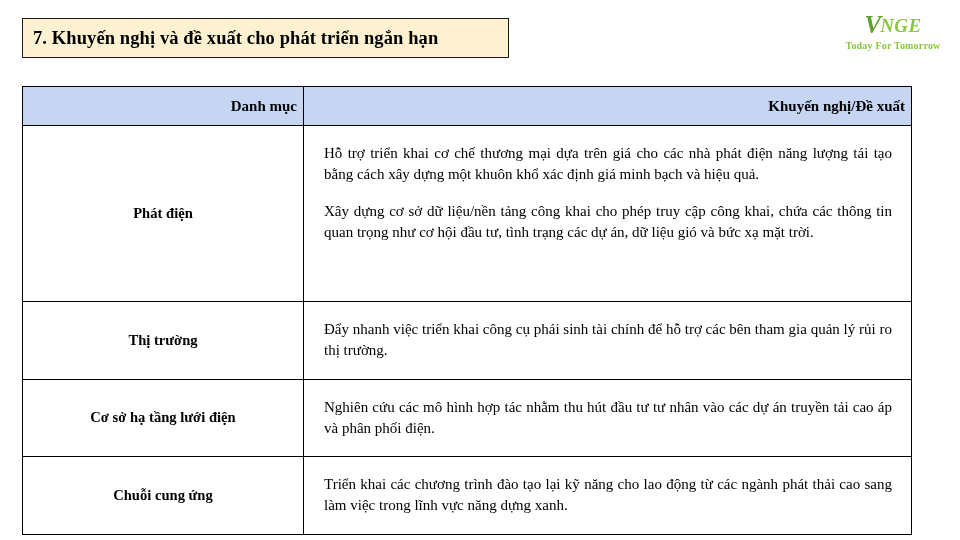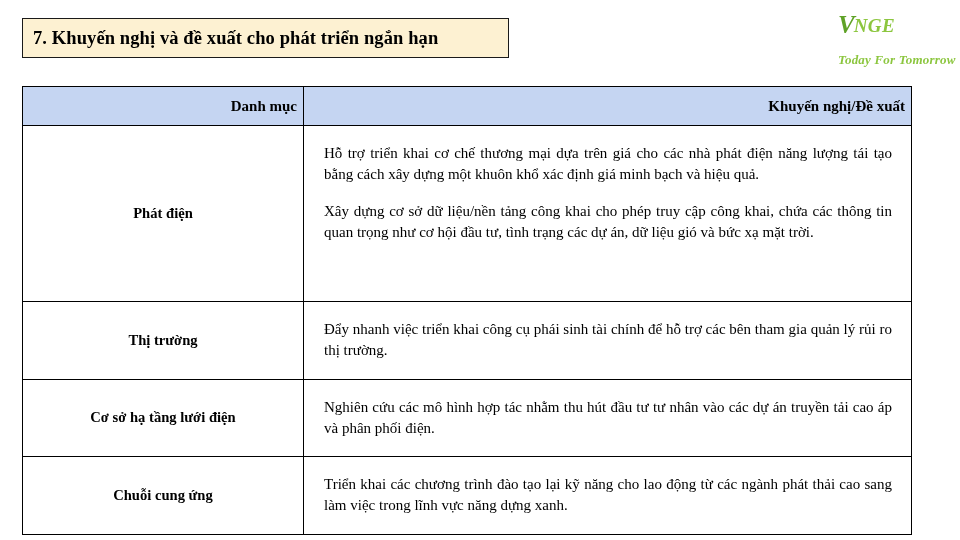--- a/index.html
+++ b/index.html
@@ -54,21 +54,21 @@
     top: 12px;
     width: 110px;
     height: 46px;
     text-align: center;
     user-select: none;
   }
   .logo-mark {
     display: block;
     height: 26px;
     line-height: 26px;
-    text-align: left;
+    text-align: center;
     white-space: nowrap;
   }
   .logo-v {
     font-family: "Liberation Serif", "DejaVu Serif", serif;
     font-size: 25px;
     font-style: italic;
     font-weight: bold;
     color: #5fa227;
     vertical-align: -1px;
     letter-spacing: -1px;
@@ -76,24 +76,23 @@
   .logo-nge {
     font-family: "Liberation Serif", "DejaVu Serif", serif;
     font-size: 19px;
     font-style: italic;
     font-weight: bold;
     color: #8cc63f;
     letter-spacing: 0.4px;
   }
   .logo-tag {
     display: block;
-    margin-top: 14px;
-    font-family: "Liberation Serif", "DejaVu Serif", serif;
-    font-size: 13px;
-    font-style: italic;
+    margin-top: 2px;
+    font-family: "Liberation Serif", "DejaVu Serif", serif;
+    font-size: 10px;
     font-weight: bold;
     color: #8cc63f;
     letter-spacing: 0.2px;
     white-space: nowrap;
   }
 
   
   .rec-table {
     position: absolute;
     left: 22px;

